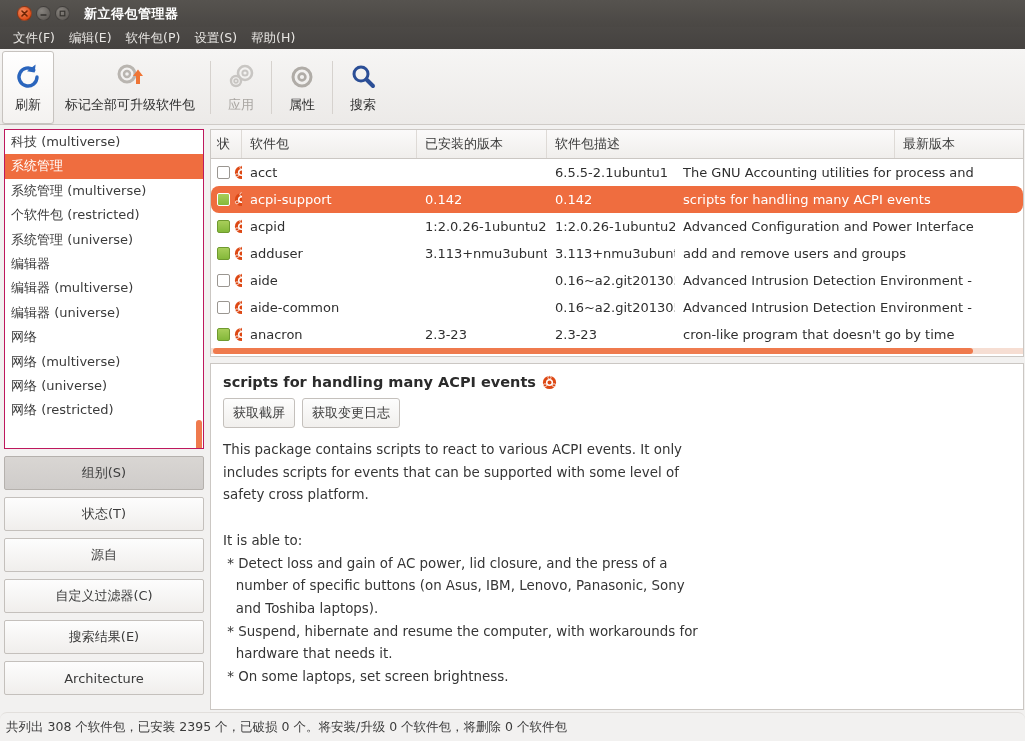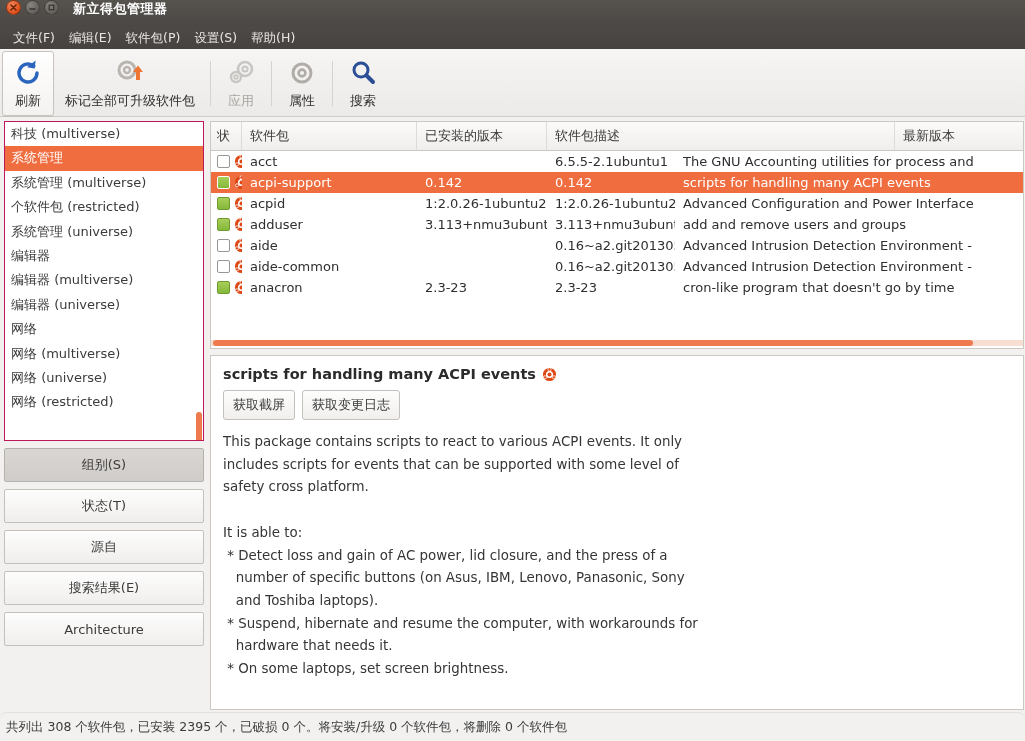--- a/index.html
+++ b/index.html
@@ -12,22 +12,22 @@
   .app {
     width: 1025px; height: 741px;
     display: flex; flex-direction: column;
     position: relative;
   }
 
   
   .titlebar {
     height: 27px;
     background: linear-gradient(to bottom, #56534f 0%, #4a4744 100%);
-    display: flex; align-items: flex-start;
-    padding-left: 6px;
+    display: flex; align-items: center;
+    padding-left: 17px;
     flex: none;
   }
   .wbtns { display: flex; gap: 4px; align-items: center; }
   .wbtn {
     width: 15px; height: 15px; border-radius: 50%;
     display: flex; align-items: center; justify-content: center;
     font-size: 9px; color: #4b4845; line-height: 1;
     border: 1px solid rgba(0,0,0,.35);
   }
   .wbtn.close {
@@ -53,21 +53,21 @@
     flex: none;
   }
   .menuitem {
     color: #e8e6e3; font-size: 12.5px;
     padding: 2px 7px; cursor: default;
     white-space: nowrap;
   }
 
   
   .toolbar {
-    height: 68px;
+    height: 76px;
     background: linear-gradient(to bottom, #f6f5f4 0%, #eceae8 100%);
     border-bottom: 1px solid #cfcbc7;
     display: flex; align-items: stretch;
     padding: 2px 0 0 2px;
     flex: none;
   }
   .tbtn {
     display: flex; flex-direction: column;
     align-items: center; justify-content: center;
     padding: 3px 10px 5px 10px;
@@ -157,23 +157,24 @@
   }
   .th:last-child { border-right: none; }
   .c-state { width: 31px; padding: 0 6px; }
   .c-pkg   { width: 175px; }
   .c-inst  { width: 130px; }
   .c-latest{ width: 128px; }
   .c-desc  { flex: 1; min-width: 0; }
 
   .trows { flex: 1; overflow: hidden; }
   .tr {
-    display: flex; height: 21px; align-items: center;
+    display: flex; height: 27px; align-items: center;
     font-size: 13px; color: #2f2f2f; white-space: nowrap;
     cursor: default;
+    border-radius: 8px;
   }
   .tr.selected { background: #ef6d3f; color: #ffffff; }
   .td {
     display: flex; align-items: center;
     padding: 0 8px; overflow: hidden; white-space: nowrap;
   }
   .td.c-state { padding: 0 4px 0 6px; gap: 4px; }
 
   .cbox {
     width: 13px; height: 13px; flex: none;
@@ -348,20 +349,21 @@
         <div class="catrow">网络 (multiverse)</div>
         <div class="catrow">网络 (universe)</div>
         <div class="catrow">网络 (restricted)</div>
         <div class="cat-scroll"></div>
       </div>
 
       <div class="filterbtns">
         <div class="fbtn pressed">组别(S)</div>
         <div class="fbtn">状态(T)</div>
         <div class="fbtn">源自</div>
+        <div class="fbtn">自定义过滤器(C)</div>
         <div class="fbtn">搜索结果(E)</div>
         <div class="fbtn">Architecture</div>
       </div>
     </div>
 
     <div class="rightpane">
 
       <div class="tablebox">
         <div class="thead">
           <div class="th c-state">状</div>

